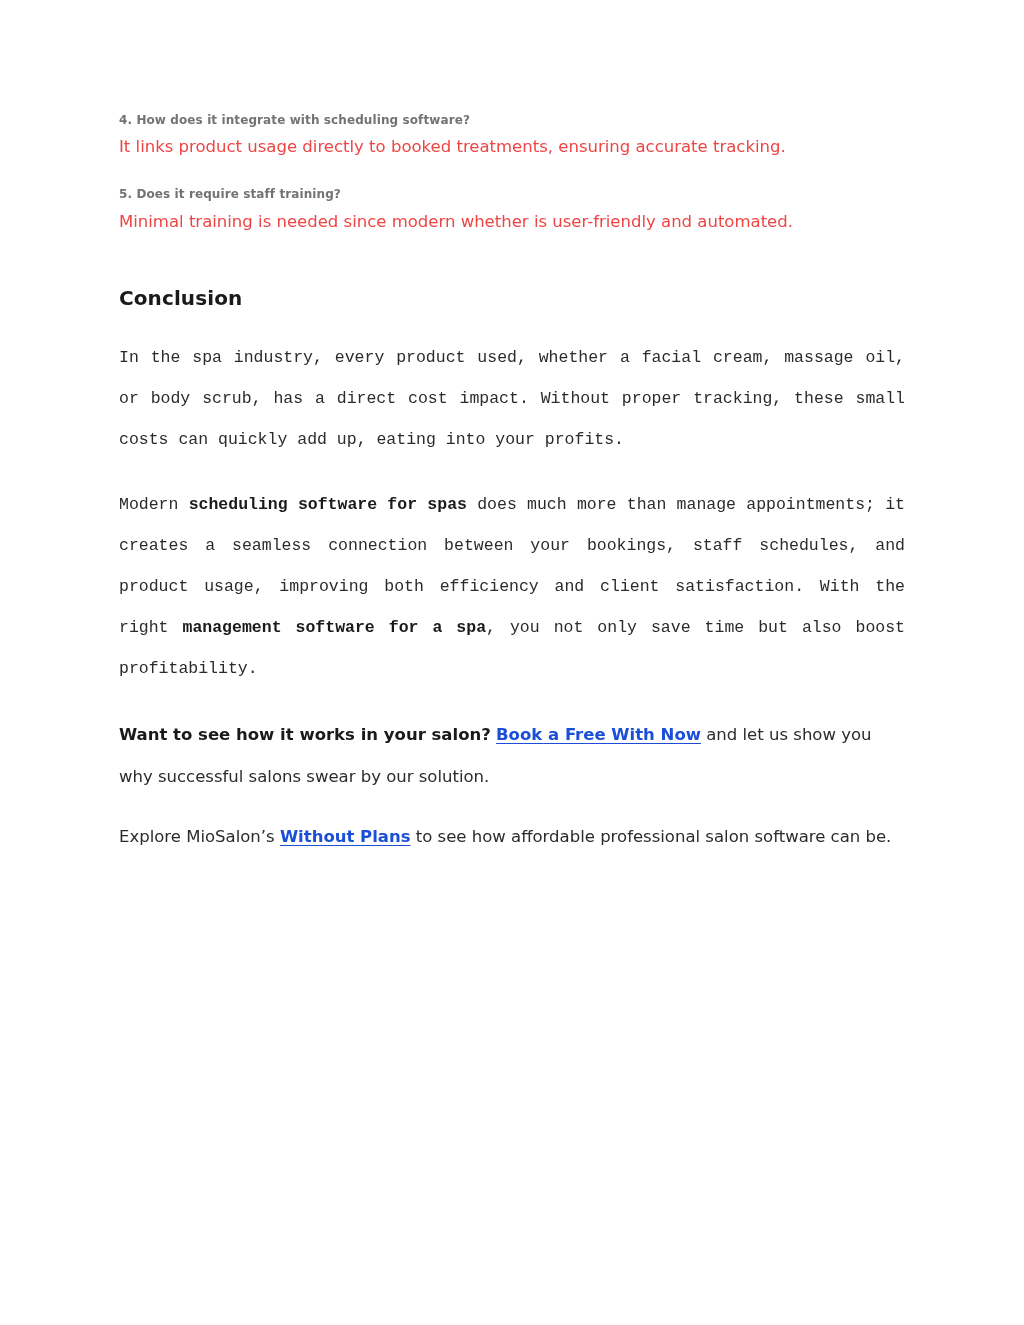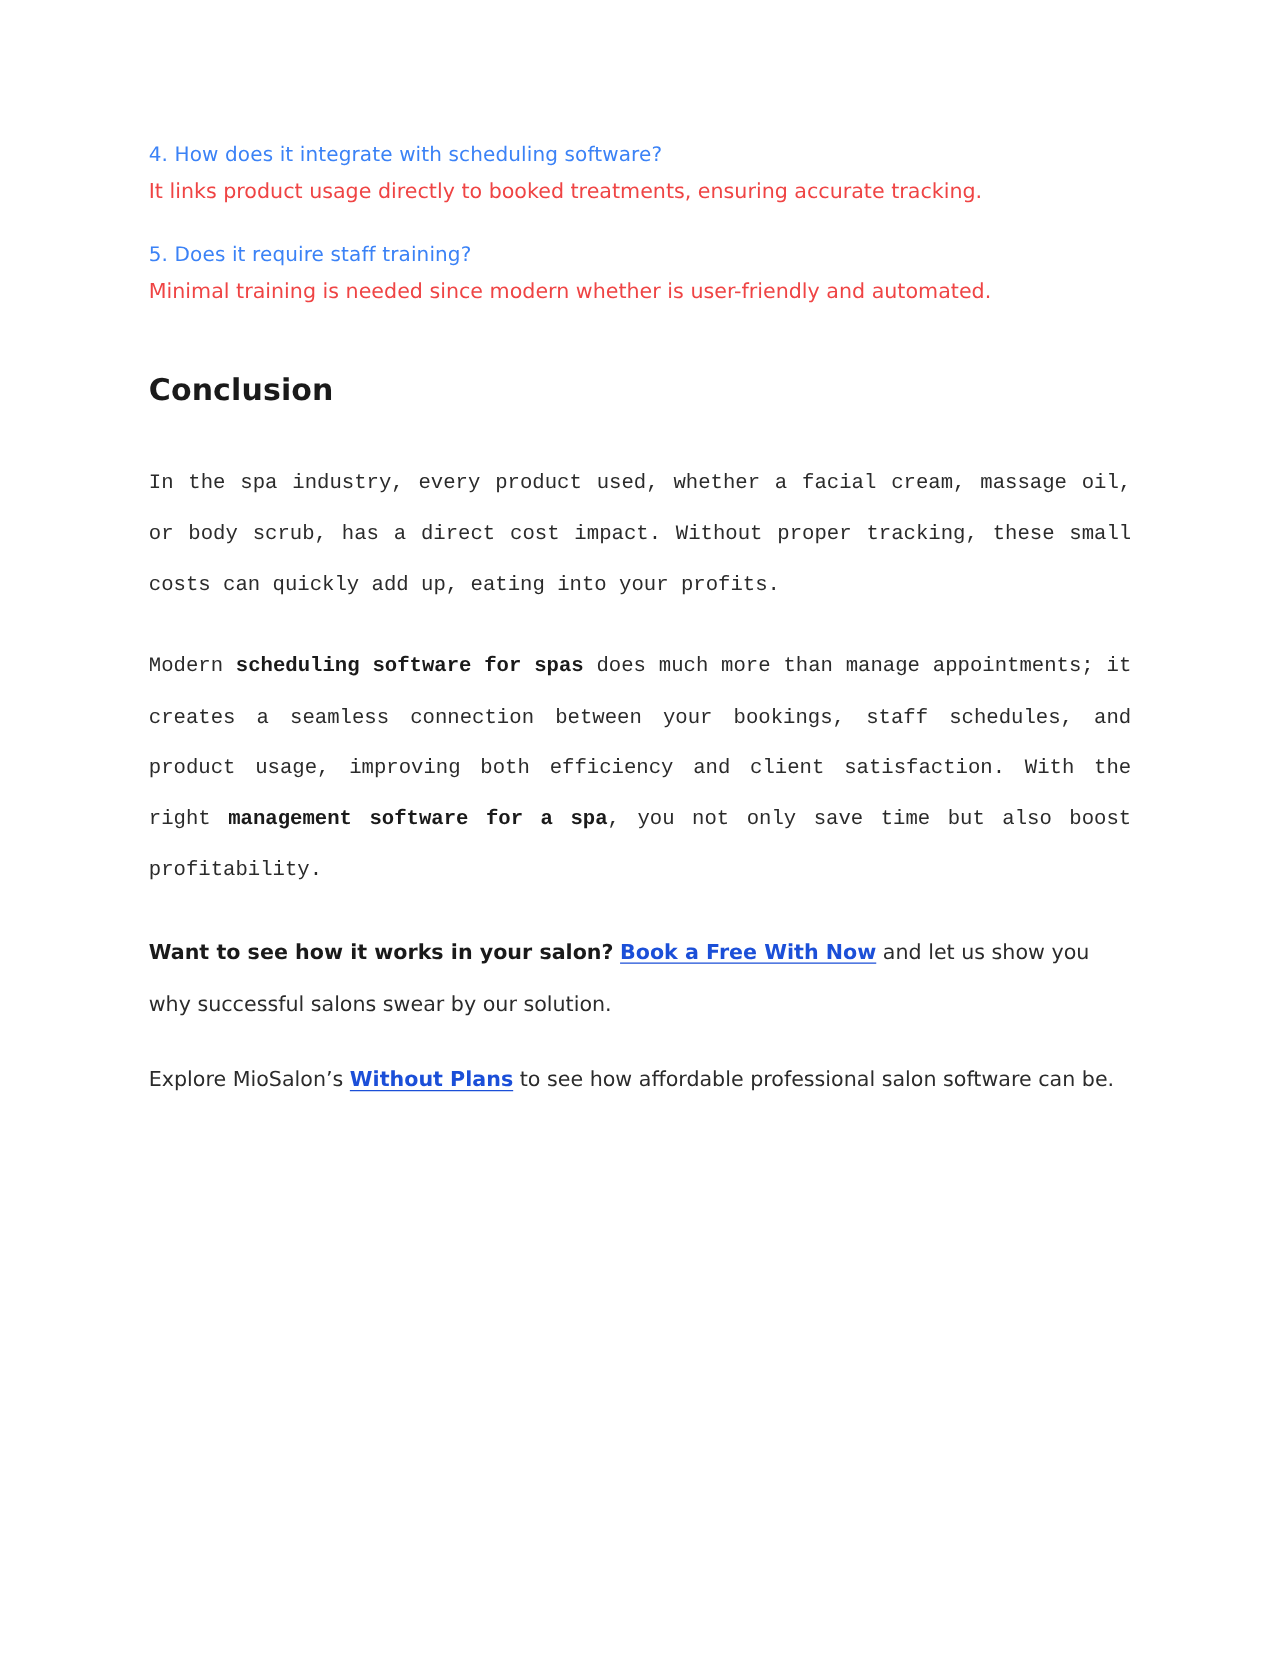--- a/index.html
+++ b/index.html
@@ -24,39 +24,39 @@
   .content {
     position: absolute;
     left: 119px;
     top: 112px;
     width: 786px;
   }
   .faq-block {
     margin-bottom: 26px;
   }
   .faq-q {
-    font-size: 16px;
-    font-weight: normal;
-    color: #3b82f6;
+    font-size: 12px;
+    font-weight: bold;
+    color: #737373;
     line-height: 1.45;
     margin: 0 0 6px 0;
     letter-spacing: 0.1px;
   }
   .faq-a {
     font-size: 16.5px;
     font-weight: 400;
     color: #ef4444;
     line-height: 1.5;
     margin: 0;
   }
   h2.conclusion {
-    font-size: 24px;
+    font-size: 20px;
     font-weight: bold;
     color: #1a1a1a;
-    margin: 52px 0 40px 0;
+    margin: 52px 0 28px 0;
     letter-spacing: 0.1px;
   }
   p.body-para {
     font-size: 16.5px;
     line-height: 2.48;
     color: #2b2b2b;
     margin: 0 0 24px 0;
     text-align: justify;
     text-justify: inter-word;
     font-family: Liberation Mono, monospace;

